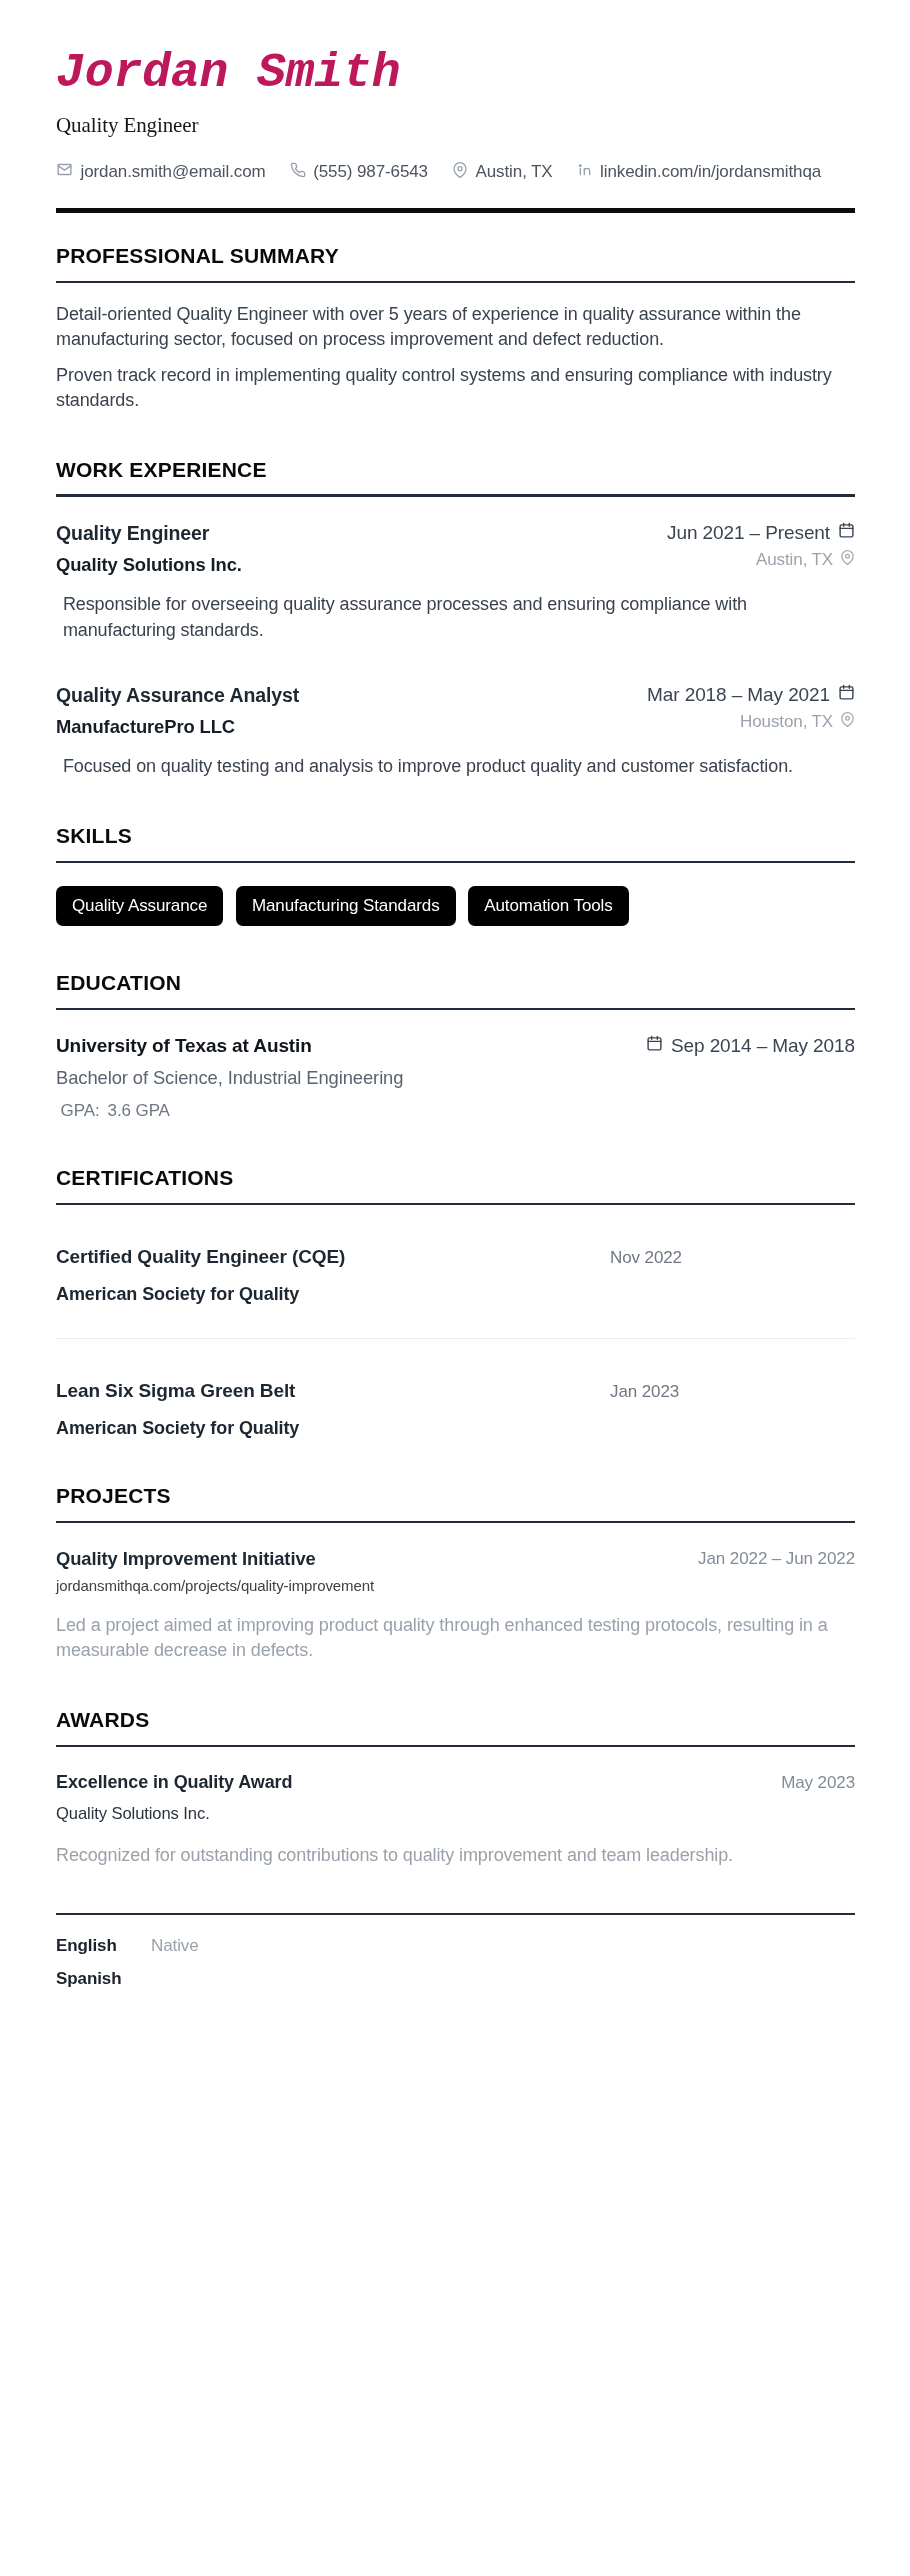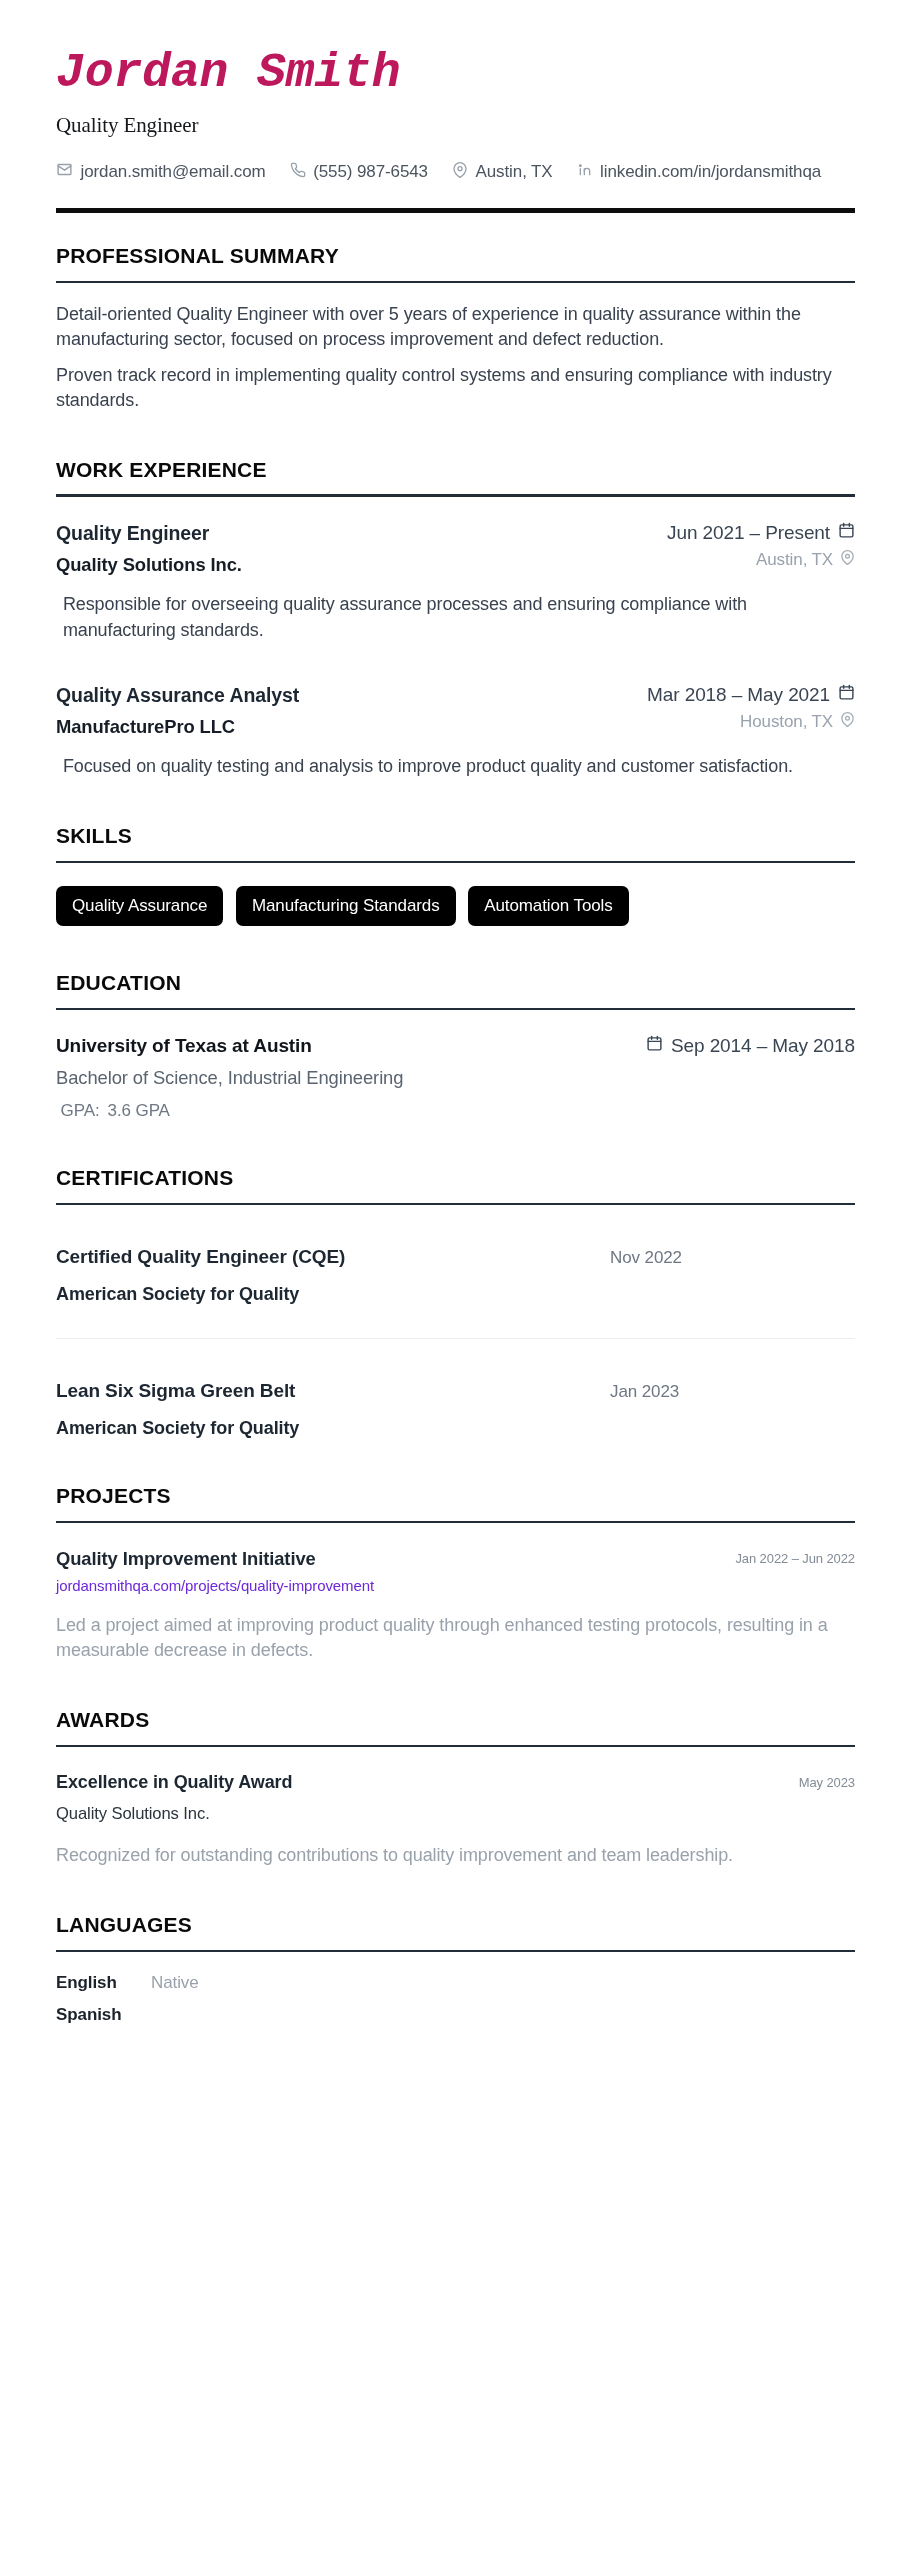--- a/index.html
+++ b/index.html
@@ -64,22 +64,22 @@
   
   .cert-item { margin-top:22px; }
   .cert-row { display:flex; align-items:baseline; }
   .cert-name { width:554px; flex:none; font-size:19px; font-weight:bold; color:#1d2732; }
   .cert-date { font-size:17px; color:#6e7783;margin-top:21px; }
   .cert-issuer { margin-top:16px; font-size:18px; font-weight:bold; color:#1d2732; }
   .cert-sep { height:1.1px; background:#ededed; margin:33px 0 19.5px; }
 
   
   .proj-name { font-size:18.4px; font-weight:bold; color:#1d2732; }
-  .proj-date { font-size:13px; color:#828b96; }
-  .proj-url { margin-top:6.9px; font-size:15px; color:#6d28d9; }
+  .proj-date { font-size:17px; color:#828b96; }
+  .proj-url { margin-top:6.9px; font-size:15px; color:#404040; }
   .gray-desc { margin-top:19.5px; font-size:18px; line-height:25px; color:#99a1ab; }
 
   
   .award-name { font-size:18px; font-weight:bold; color:#1d2732; }
   .award-issuer { margin-top:10.3px; font-size:16.6px; color:#2b333d; }
 
   
   .lang-table { margin-top:20.6px; }
   .lang-row { display:grid; grid-template-columns:95px auto; align-items:baseline; }
   .lang-row + .lang-row { margin-top:12.6px; }
@@ -290,21 +290,20 @@
       <div class="row-split">
         <div class="award-name">Excellence in Quality Award</div>
         <div class="proj-date">May 2023</div>
       </div>
       <div class="award-issuer">Quality Solutions Inc.</div>
       <div class="gray-desc">Recognized for outstanding contributions to quality improvement and team leadership.</div>
     </div>
   </section>
 
   <section class="section">
-    <div class="sec-heading">LANGUAGES</div>
     <div class="sec-rule"></div>
     <div class="lang-table">
       <div class="lang-row">
         <span class="lang-label">English</span>
         <span class="lang-level">Native</span>
       </div>
       <div class="lang-row">
         <span class="lang-label">Spanish</span>
       </div>
     </div>

